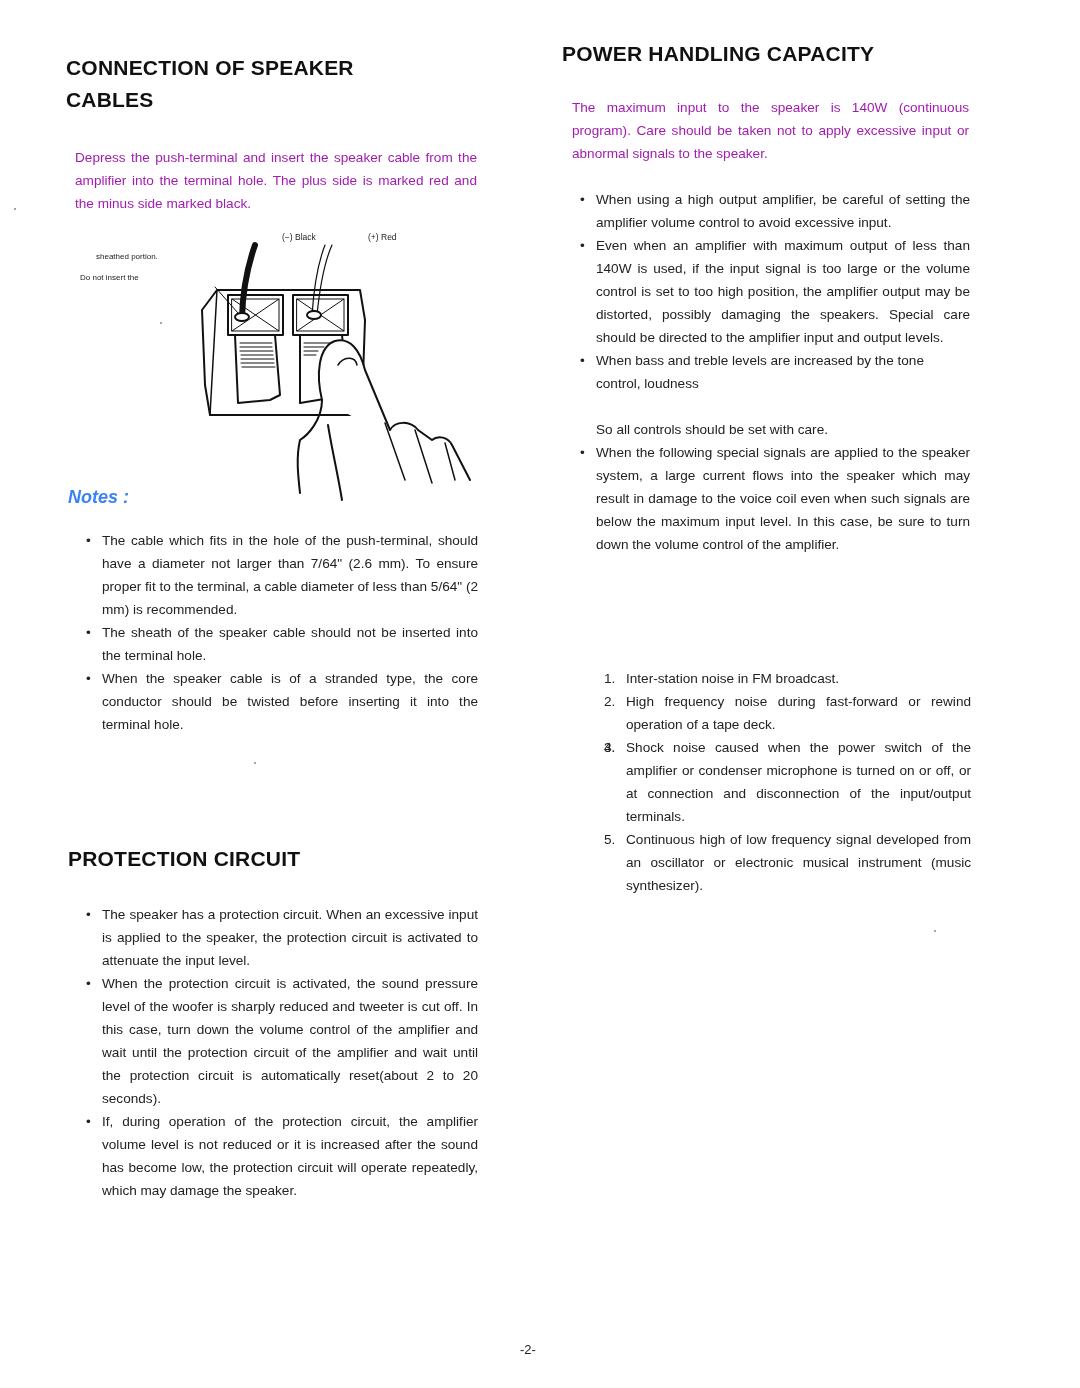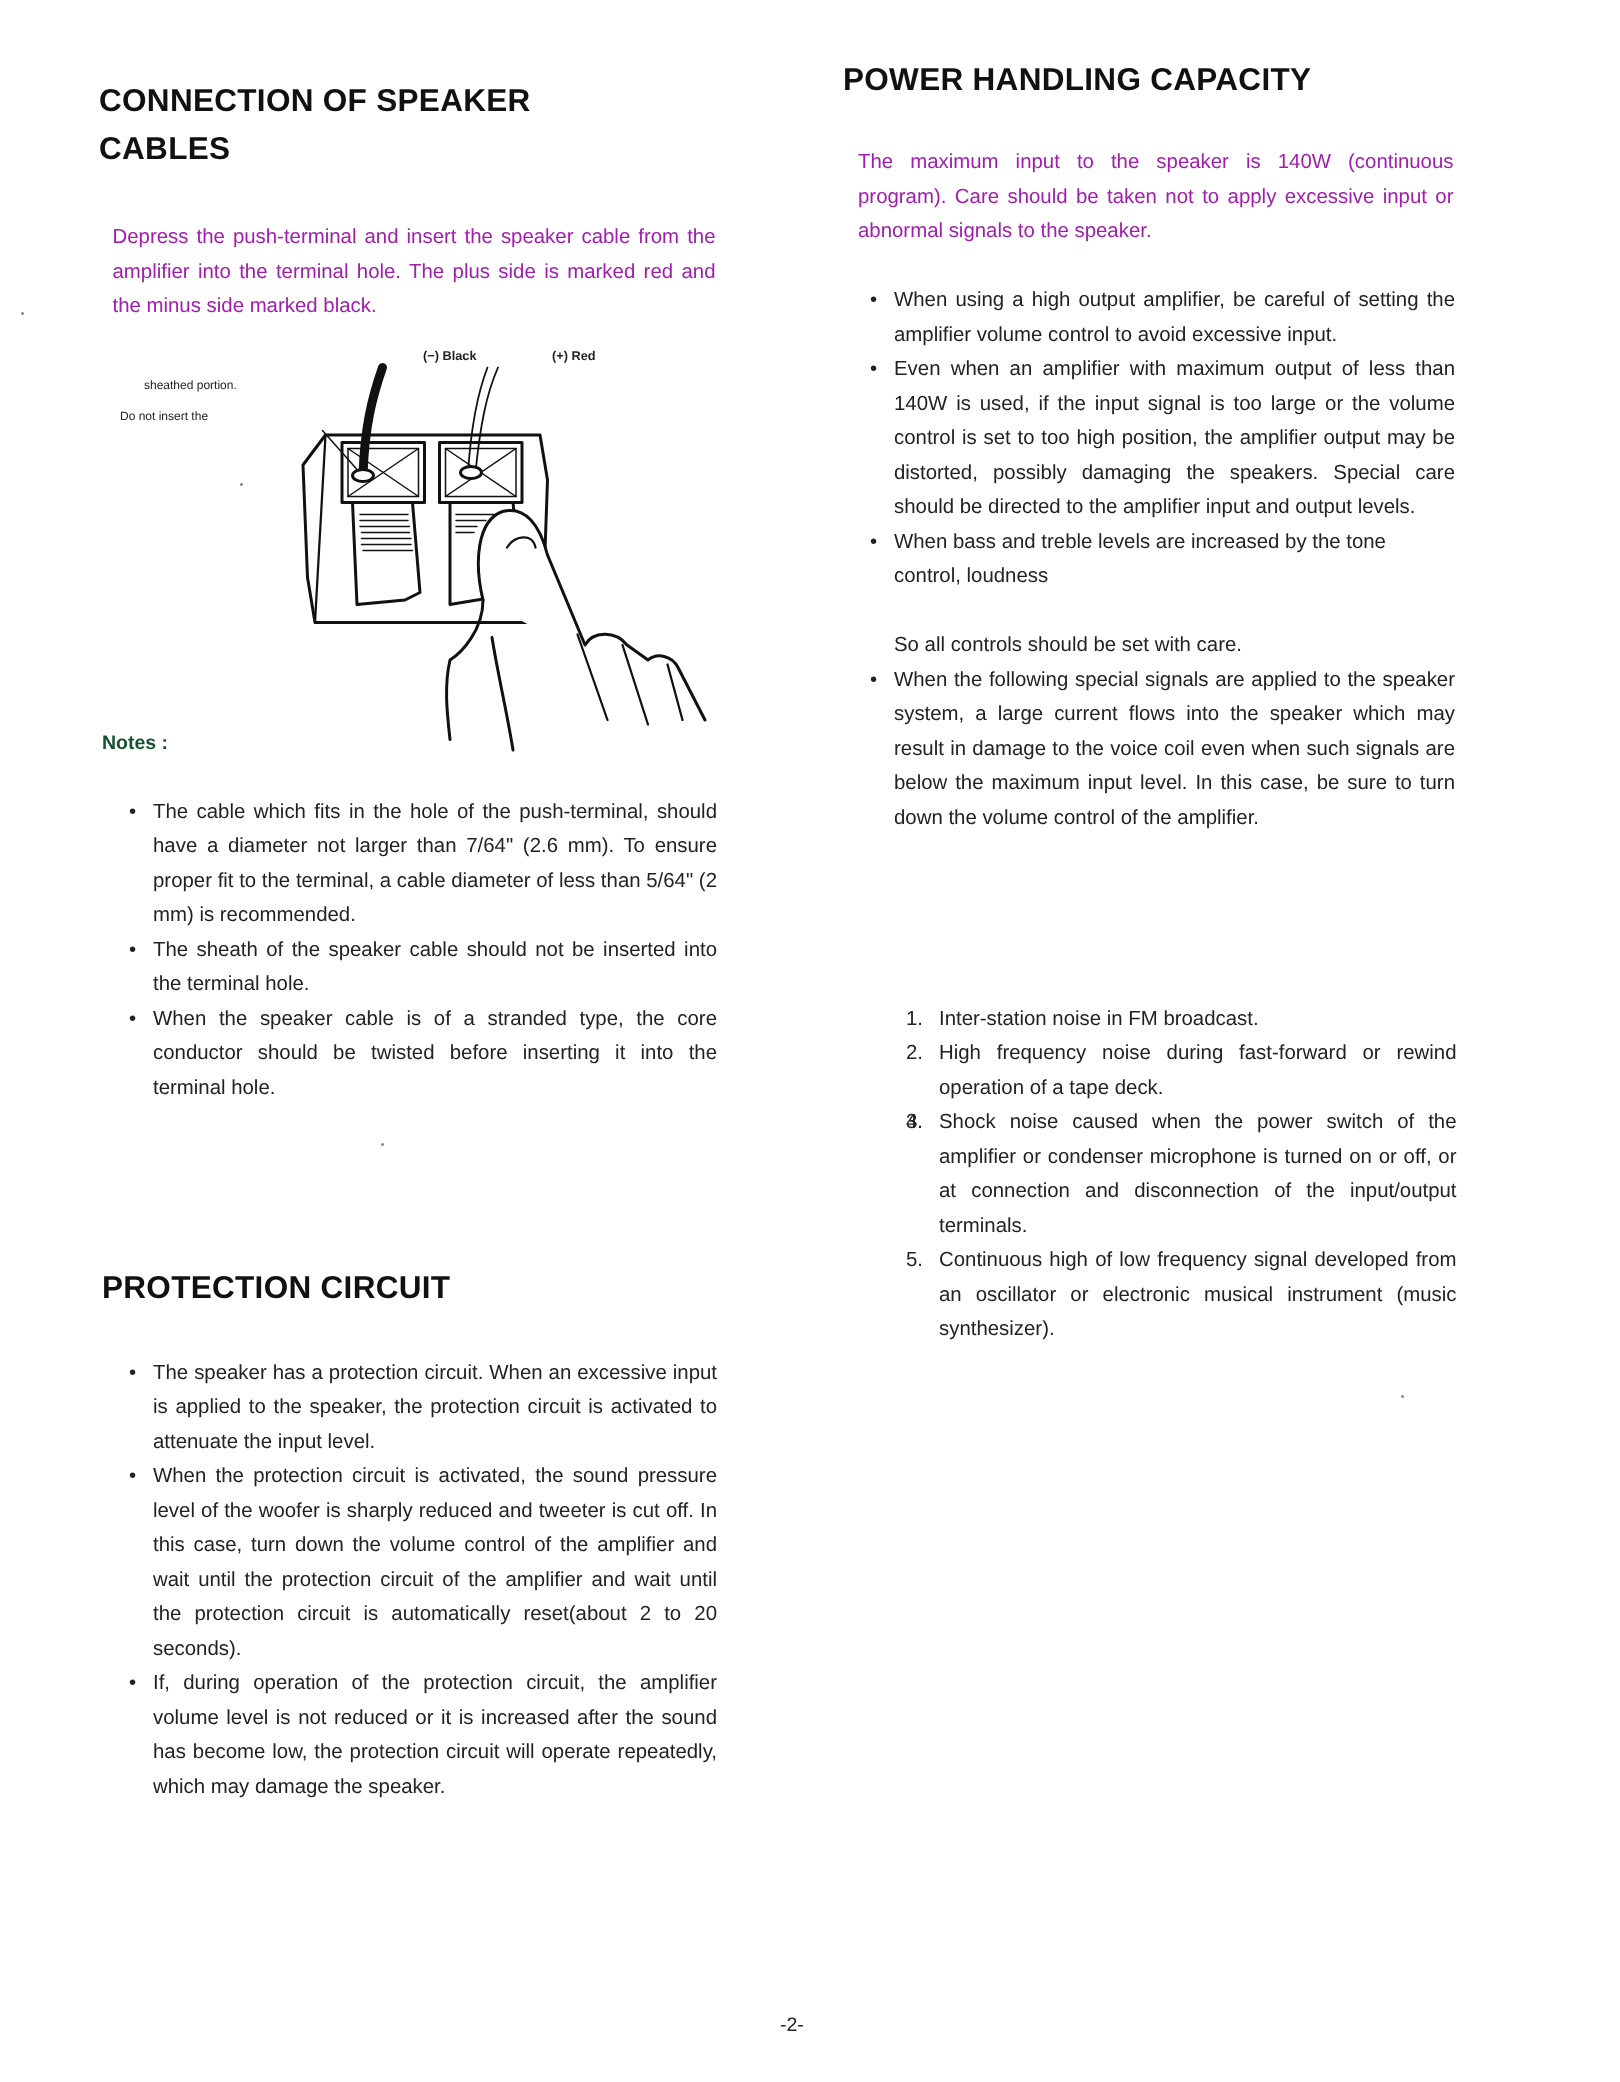--- a/index.html
+++ b/index.html
@@ -15,22 +15,22 @@
     position: absolute; font-size: 13.6px; line-height: 23px; margin: 0; color: #a21caf;
   }
   .ul { position: absolute; margin: 0; padding: 0; list-style: none; font-size: 13.6px; line-height: 23px; color: #222; }
   .ul li { position: relative; padding-left: 22px; margin: 0; }
   .ul li .bullet { position: absolute; left: 6px; top: 0; }
   .ol { position: absolute; margin: 0; padding: 0; list-style: none; font-size: 13.6px; line-height: 23px; color: #222; }
   .ol li { position: relative; padding-left: 30px; margin: 0; }
   .ol li .num { position: absolute; left: 8px; top: 0; }
   .j { text-align: justify; }
   .small-label { position: absolute; font-size: 8px; line-height: 10px; color: #222; }
-  .small-label.b { font-weight: bold; font-size: 8.5px; padding-left: 44px; }
-  .notes { position: absolute; font-weight: bold; font-size: 13px; color: #14532d; }
+  .small-label.b { font-weight: normal; font-size: 8.5px; padding-left: 44px; }
+  .notes { position: absolute; font-weight: bold; font-size: 18px; color: #3b82f6; font-style: italic; }
   .page-num { position: absolute; font-size: 13px; color: #222; }
   .dot { position: absolute; width: 2px; height: 2px; background: #888; border-radius: 1px; }
 </style>
 </head>
 <body>
 
 <h1 class="h" style="left:66px; top:52px;">
   <span>CONNECTION OF SPEAKER</span><br>
   <span>CABLES</span>
 </h1>

